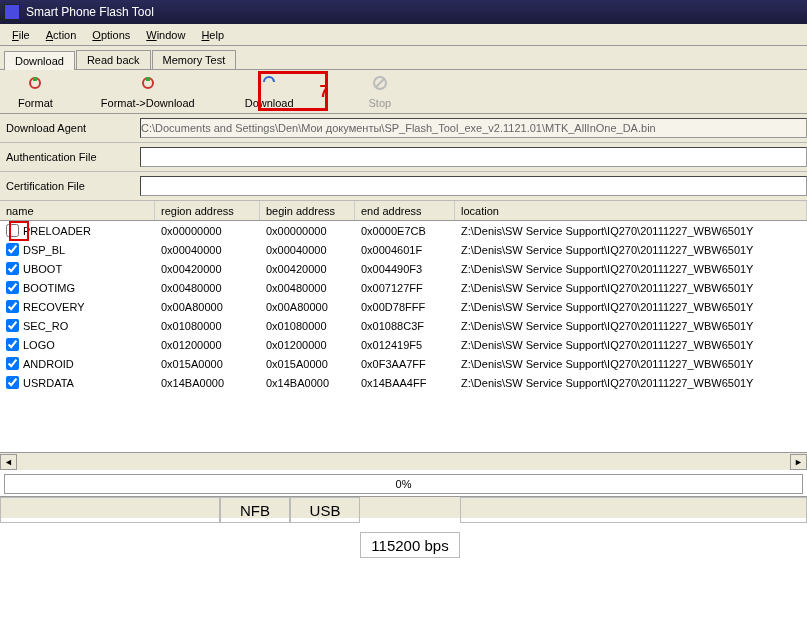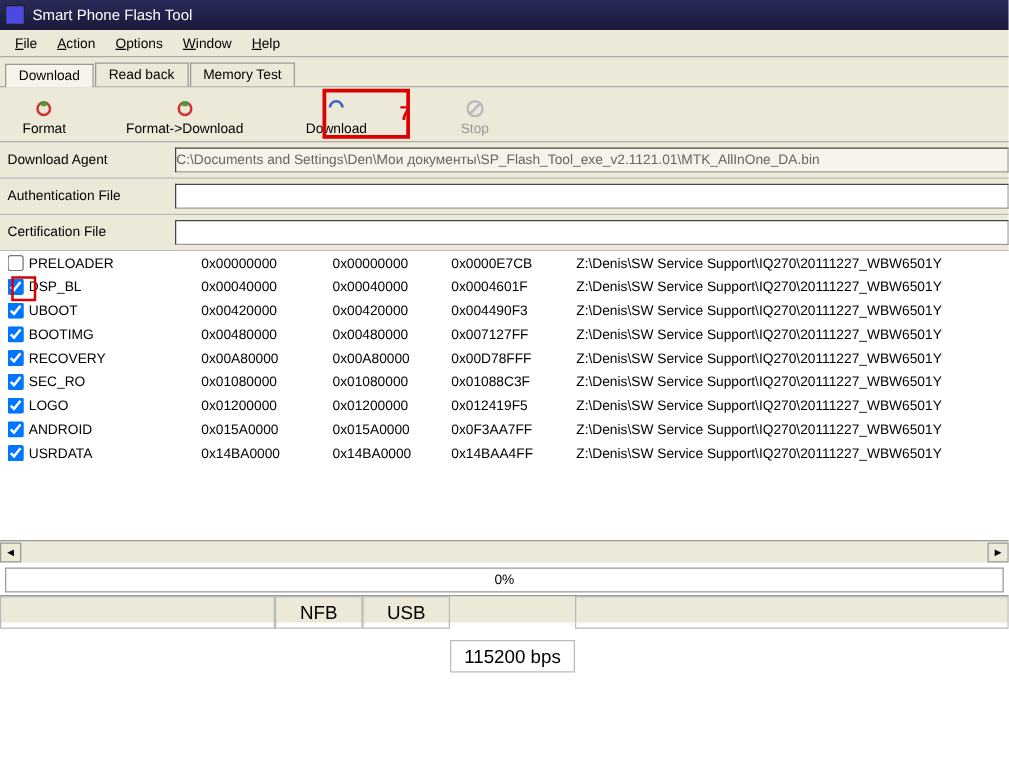--- a/index.html
+++ b/index.html
@@ -10,21 +10,21 @@
 
 .menubar { background: #ece9d8; height: 22px; display: flex; align-items: center; padding: 0 4px; border-bottom: 1px solid #999; }
 .menu-item { padding: 2px 8px; cursor: default; }
 .menu-item u { text-decoration: underline; }
 
 .tabbar { background: #ece9d8; height: 24px; display: flex; align-items: flex-end; padding: 2px 4px 0 4px; border-bottom: 1px solid #999; }
 .tab { padding: 3px 10px; border: 1px solid #999; border-bottom: none; background: #ece9d8; margin-right: 1px; font-size: 11px; cursor: default; }
 .tab.active { background: #f5f3ea; position: relative; top: 1px; }
 
 .toolbar { background: #ece9d8; height: 44px; display: flex; align-items: center; padding: 4px 8px; border-bottom: 1px solid #999; position: relative; }
-.tool-btn { display: flex; flex-direction: column; align-items: center; justify-content: flex-end; padding: 2px 10px; margin-right: 8px; height: 38px; cursor: default; }
+.tool-btn { display: flex; flex-direction: column; align-items: center; justify-content: space-between; padding: 2px 10px; margin-right: 8px; height: 38px; cursor: default; }
 .tool-icon { width: 16px; height: 16px; display: flex; align-items: center; justify-content: center; }
 .tool-label { font-size: 11px; margin-top: 2px; }
 .highlight-box { position: absolute; border: 3px solid #d00; }
 .annotation-7 { color: #d00; font-size: 16px; font-weight: bold; margin-left: 8px; }
 
 .file-rows { background: #ece9d8; }
 .file-row { display: flex; align-items: center; height: 29px; border-bottom: 1px solid #bbb; }
 .file-label { width: 140px; padding: 0 6px; font-size: 11px; }
 .file-input { flex: 1; height: 20px; background: #f5f3ea; border: 1px inset #999; padding: 2px 0; font-size: 11px; color: #666; }
 .file-input.empty { background: #fff; }
@@ -140,20 +140,27 @@
   </div>
   <div class="file-row">
     <div class="file-label">Certification File</div>
     <input class="file-input empty" value="" style="">
   </div>
   <div class="annotation-text" style="left:185px; top:122px;">Убрать галочку с PRELOADER</div>
   <div class="annotation-line" style="left:30px; top:168px; width:155px; transform:rotate(-17deg);"></div>
 </div>
 
 <div class="table-wrap">
+  <div class="table-header">
+    <div class="th th-name">name</div>
+    <div class="th th-region">region address</div>
+    <div class="th th-begin">begin address</div>
+    <div class="th th-end">end address</div>
+    <div class="th th-location">location</div>
+  </div>
   <div class="table-body" id="tbody">
       <div class="tr">
         <div class="td td-name">
           <input type="checkbox" class="chk" style="">
           <span>PRELOADER</span>
         </div>
         <div class="td td-region">0x00000000</div>
         <div class="td td-begin">0x00000000</div>
         <div class="td td-end">0x0000E7CB</div>
         <div class="td td-location">Z:\Denis\SW Service Support\IQ270\20111227_WBW6501Y</div>

